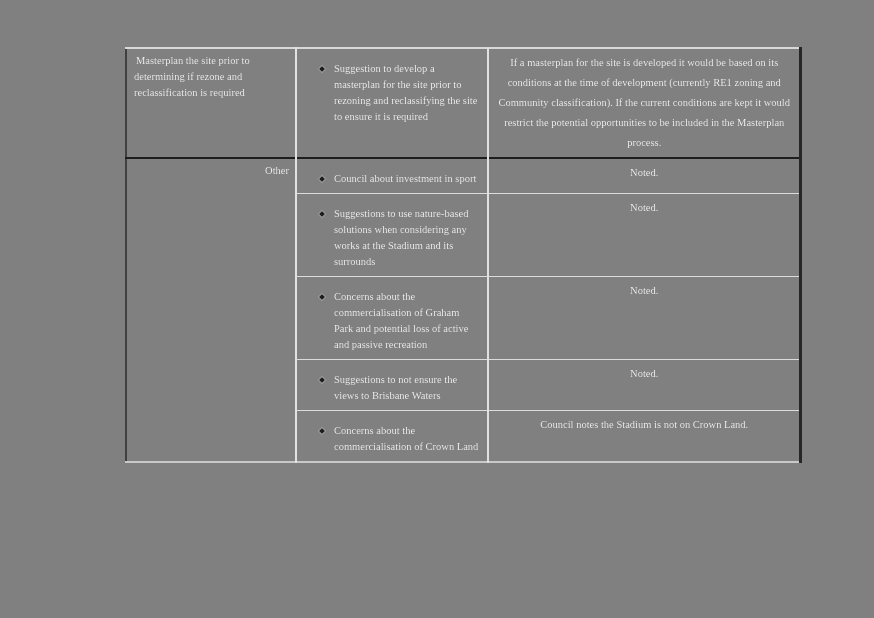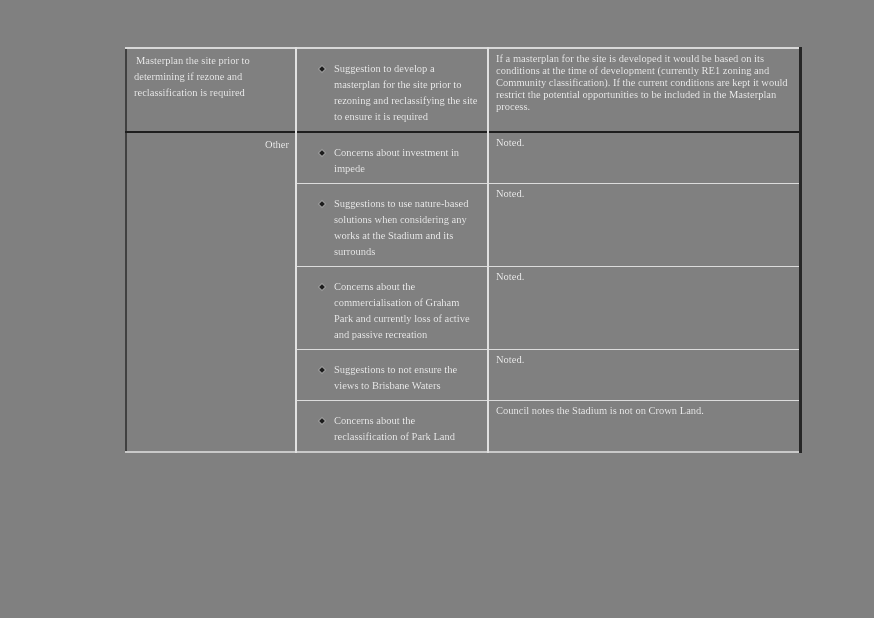--- a/index.html
+++ b/index.html
@@ -103,21 +103,22 @@
   }
 
   .theme-text {
     display: block;
     line-height: 16px;
     text-indent: 2px;
   }
 
   .response-text {
     display: block;
-    line-height: 12px;
+    line-height: 20px;
+    text-align: center;
   }
 </style>
 </head>
 <body>
 
 <div class="page">
 
   <table class="doc-table">
     <colgroup>
       <col class="col-theme">
@@ -139,21 +140,21 @@
           <span class="response-text">If a masterplan for the site is developed it would be based on its conditions at the time of development (currently RE1 zoning and Community classification). If the current conditions are kept it would restrict the potential opportunities to be included in the Masterplan process.</span>
         </td>
       </tr>
 
       <tr class="rule-dark">
         <td class="cell-theme theme-span" rowspan="5">
           <span class="theme-text">Other</span>
         </td>
         <td class="cell-comment">
           <ul class="bullets">
-            <li>Concerns about investment in impede</li>
+            <li>Council about investment in sport</li>
           </ul>
         </td>
         <td class="cell-response">
           <span class="response-text">Noted.</span>
         </td>
       </tr>
 
       <tr class="rule-light">
         <td class="cell-comment">
           <ul class="bullets">
@@ -161,21 +162,21 @@
           </ul>
         </td>
         <td class="cell-response">
           <span class="response-text">Noted.</span>
         </td>
       </tr>
 
       <tr class="rule-light">
         <td class="cell-comment">
           <ul class="bullets">
-            <li>Concerns about the commercialisation of Graham Park and currently loss of active and passive recreation</li>
+            <li>Concerns about the commercialisation of Graham Park and potential loss of active and passive recreation</li>
           </ul>
         </td>
         <td class="cell-response">
           <span class="response-text">Noted.</span>
         </td>
       </tr>
 
       <tr class="rule-light">
         <td class="cell-comment">
           <ul class="bullets">
@@ -183,21 +184,21 @@
           </ul>
         </td>
         <td class="cell-response">
           <span class="response-text">Noted.</span>
         </td>
       </tr>
 
       <tr class="rule-light">
         <td class="cell-comment">
           <ul class="bullets">
-            <li>Concerns about the reclassification of Park Land</li>
+            <li>Concerns about the commercialisation of Crown Land</li>
           </ul>
         </td>
         <td class="cell-response">
           <span class="response-text">Council notes the Stadium is not on Crown Land.</span>
         </td>
       </tr>
 
     </tbody>
   </table>
 

